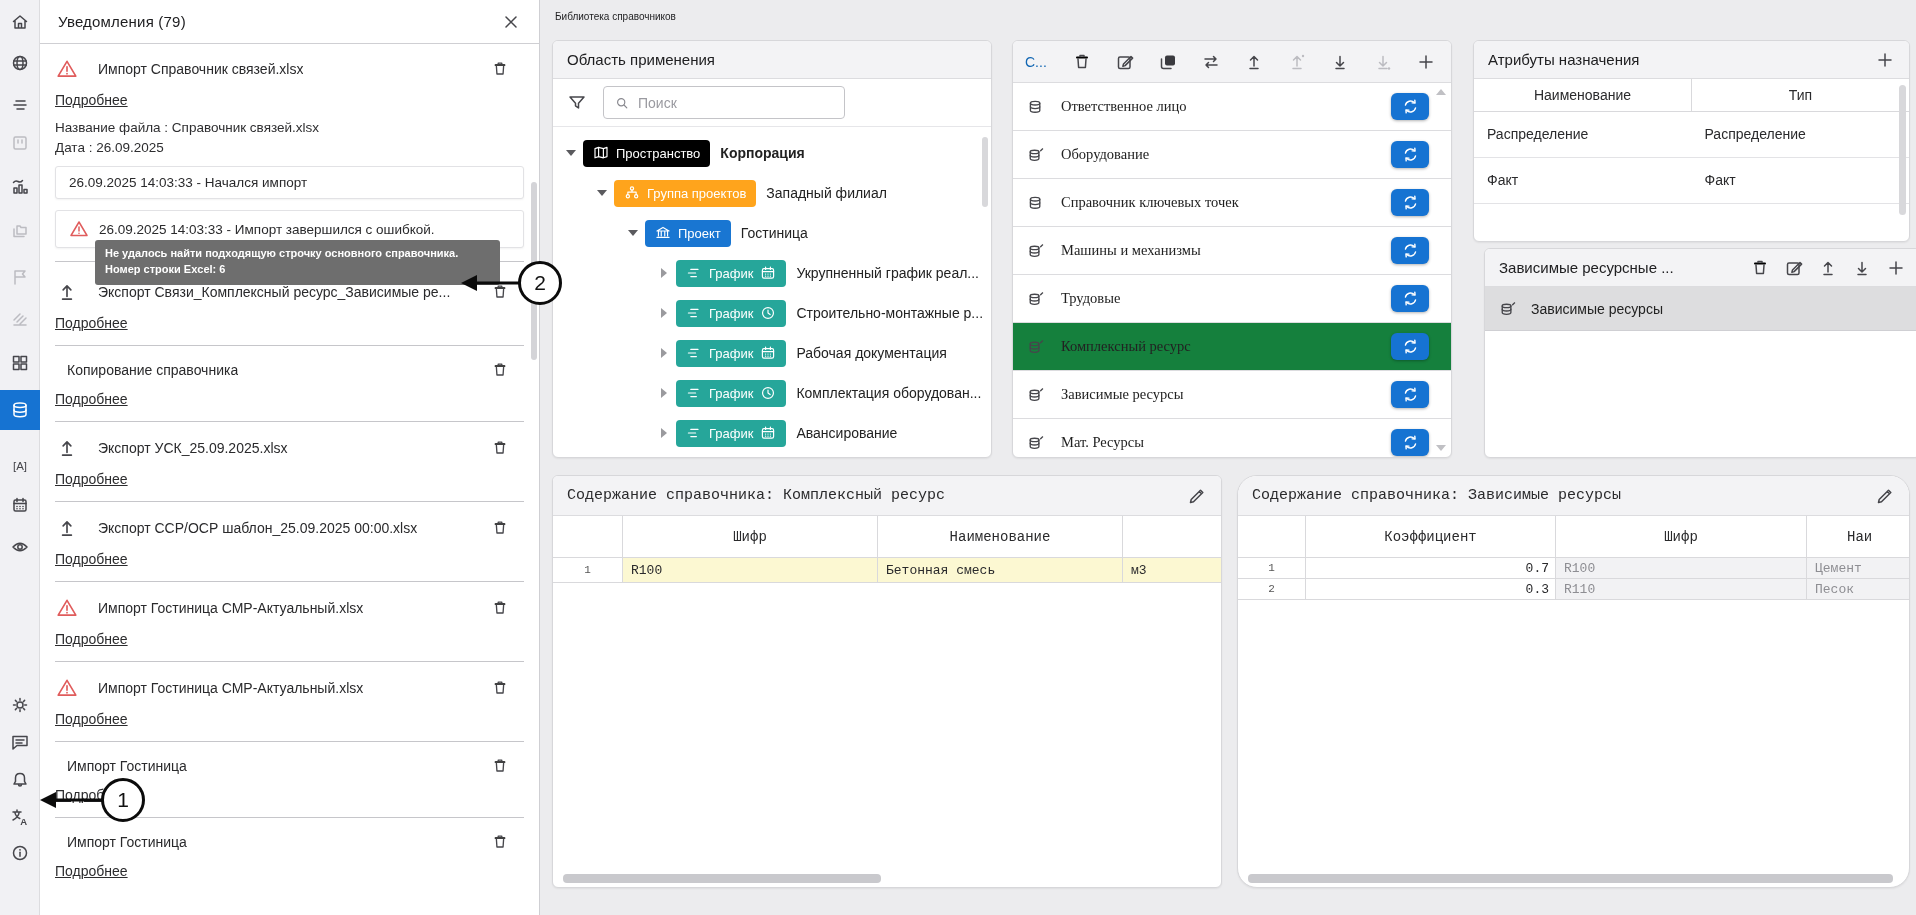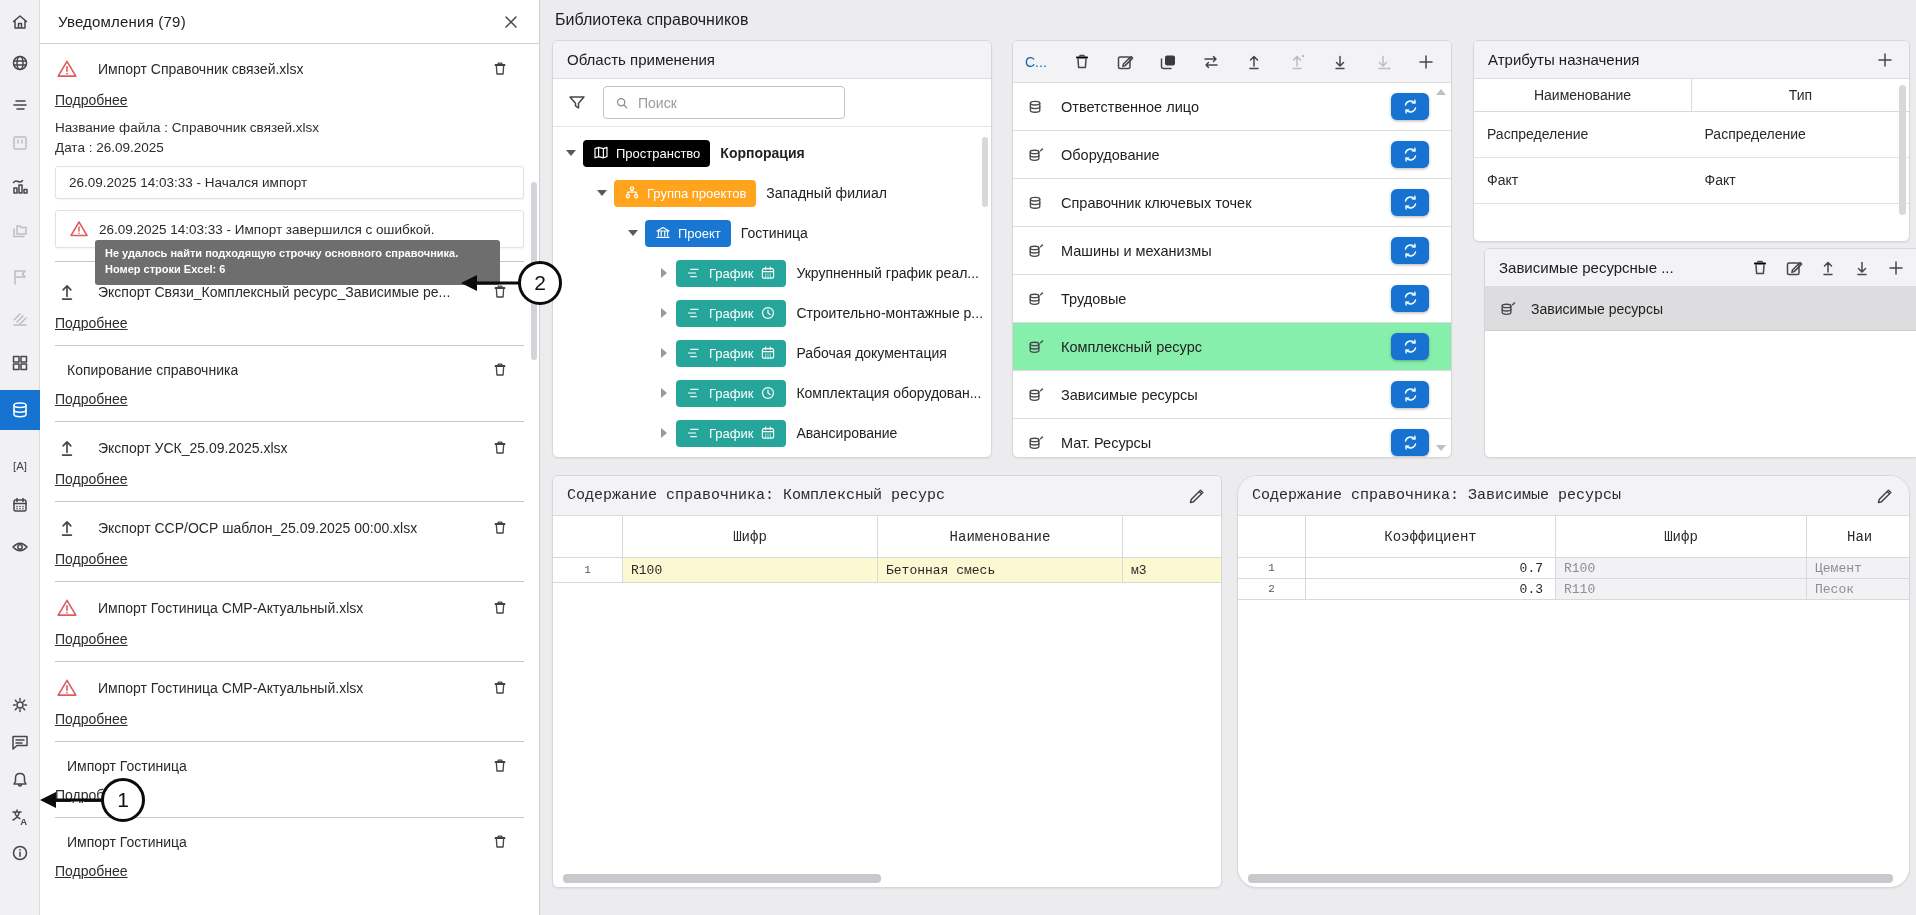--- a/index.html
+++ b/index.html
@@ -33,21 +33,21 @@
   .ndet { margin:11px 0 0 15px; font-size:13.5px; color:#2e2e30; }
   .nbox { margin:11px 15px 0 15px; border:1px solid #e2e2e5; border-radius:3px; background:#fff;
           box-shadow:0 1px 2px rgba(0,0,0,.05); padding:8px 13px; font-size:13.5px; display:flex; align-items:center; gap:10px;}
   .ndiv { height:1px; background:#c6c6ca; margin:13px 15px 0 15px; }
   .nitem { padding-bottom:1px; }
   #ntooltip { position:absolute; left:55px; top:240px; width:405px; background:#6e6e6e; color:#fff;
               font-size:11px; font-weight:bold; line-height:1.45; padding:6px 10px 7px 10px; border-radius:3px; z-index:40; }
   #nscroll { position:absolute; right:2px; top:182px; width:6px; height:178px; background:#d4d4d8; border-radius:3px; cursor:pointer; }
 
   
-  #main-title { position:absolute; left:555px; top:11px; font-size:16px; color:#1d1d1f; }
+  #main-title { position:absolute; left:555px; top:11px; font-size:10px; color:#1d1d1f; }
   .panel { position:absolute; background:#fff; border:1px solid #d7d7da; border-radius:6px;
            box-shadow:0 1px 2px rgba(0,0,0,.06); overflow:hidden; }
   .phead { height:38px; background:#f3f3f5; border-bottom:1px solid #dcdcdf; display:flex; align-items:center;
            padding:0 14px; font-size:15px; color:#202022; flex:none; }
   .phead .sp { margin-left:auto; display:flex; align-items:center; gap:14px; }
   .tbtn { background:none; border:none; cursor:pointer; display:flex; align-items:center; }
 
   
   #scope { left:552px; top:40px; width:440px; height:418px; }
   #scope-filter { height:48px; display:flex; align-items:center; padding:0 14px; border-bottom:1px solid #e6e6e9; }
@@ -63,22 +63,22 @@
            color:#fff; font-size:13px; margin-left:4px; white-space:nowrap; }
   .b-purple{background:#000000} .b-orange{background:#ffa41c} .b-blue{background:#1976d2} .b-teal{background:#26a69a}
   .tlabel { margin-left:10px; font-size:14px; color:#222; white-space:nowrap; }
   #tree-scroll { position:absolute; right:3px; top:96px; width:6px; height:70px; background:#d8d8db; border-radius:3px; }
 
   
   #dict { left:1012px; top:40px; width:440px; height:418px; }
   #dict-toolbar { height:42px; background:#f3f3f5; border-bottom:1px solid #dcdcdf; display:flex; align-items:center;
                   padding:0 12px; gap:23px; }
   #dict-toolbar .lbl { font-size:14px; color:#1166b3; margin-right:2px; }
-  .drow { height:48px; display:flex; align-items:center; padding:0 22px 0 14px; border-bottom:1px solid #dcdcdf; cursor:pointer; }
-  .drow.sel { background:#86efac; }
+  .drow { height:48px; display:flex; align-items:center; padding:0 22px 0 14px; border-bottom:1px solid #dcdcdf; cursor:pointer;font-family:Liberation Serif, serif; }
+  .drow.sel { background:#15803d; }
   .drow .dlbl { margin-left:16px; font-size:14.5px; color:#222; }
   .sync { margin-left:auto; width:38px; height:27px; background:#1673d2; border:none; border-radius:6px;
           display:flex; align-items:center; justify-content:center; cursor:pointer; box-shadow:0 1px 3px rgba(0,0,0,.3); }
   .vmark { position:absolute; right:5px; width:0; height:0; border-left:5px solid transparent; border-right:5px solid transparent; }
   .vup { top:48px; border-bottom:6px solid #c0c0c4; } .vdn { bottom:6px; border-top:6px solid #c0c0c4; }
 
   
   #attrs { left:1473px; top:40px; width:437px; height:202px; }
   #attrs table { width:100%; border-collapse:collapse; table-layout:fixed; }
   #attrs th { height:32px; font-size:14px; font-weight:normal; color:#2a2a2c; border-bottom:1px solid #d9d9dc; }
@@ -98,21 +98,21 @@
   .bt-head { height:40px; background:#f3f3f5; border-bottom:1px solid #dcdcdf; display:flex; align-items:center; padding:0 14px; font-size:15px; }
   .bt-head .pen { margin-left:auto; }
   .grid { display:grid; }
   .gc { border-right:1px solid #d9d9dc; border-bottom:1px solid #d9d9dc; display:flex; align-items:center;
         font-size:13px; overflow:hidden; white-space:nowrap; }
   .gh { justify-content:center; font-size:14px; height:42px; color:#2a2a2c; }
   .gnum { justify-content:center; font-size:11px; color:#555; }
   .yellow { background:#fcf8d2; }
   .gray-c { background:#f2f2f4; color:#8e8e93; }
   .pad { padding-left:8px; }
-  .rt { justify-content:flex-end; padding-right:12px; }
+  .rt { justify-content:flex-end; padding-right:6px; }
   .hscroll { position:absolute; bottom:4px; height:9px; background:#c9c9cd; border-radius:4px; cursor:pointer; }
 
   
   .anno-circle { position:absolute; width:44px; height:44px; border:3px solid #0b0b0b; border-radius:50%;
                  background:#fff; display:flex; align-items:center; justify-content:center; font-size:21px; color:#111; z-index:50; }
   .anno-arrow { position:absolute; z-index:50; pointer-events:none; }
 </style>
 </head>
 <body>
 

